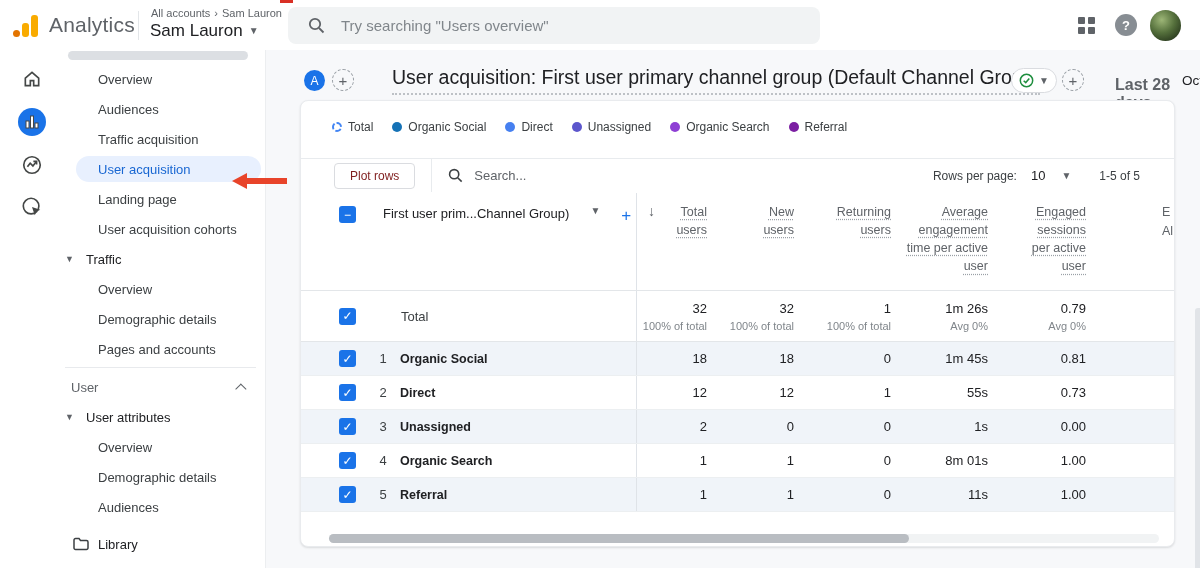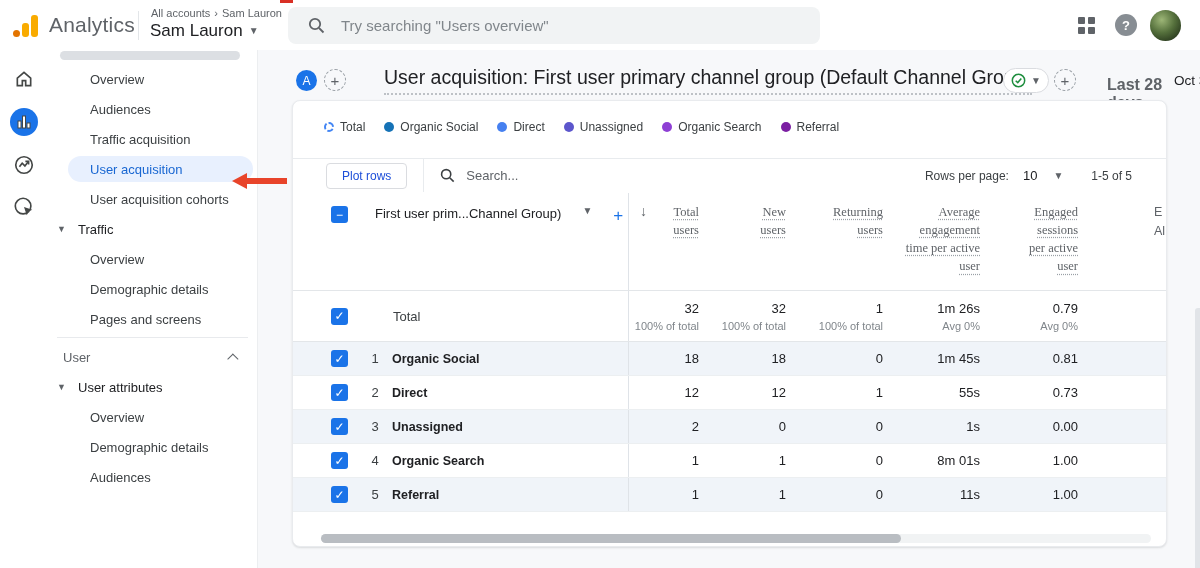--- a/index.html
+++ b/index.html
@@ -22,21 +22,21 @@
   .searchbar input { border:none; background:transparent; outline:none; font-family:inherit; font-size:15px; color:#202124; width:440px; }
   .searchbar input::placeholder { color:#80868b; }
   .apps-grid { position:absolute; left:1078px; top:17px; width:17px; height:17px; display:grid; grid-template-columns:7px 7px; grid-template-rows:7px 7px; gap:3px; }
   .apps-grid i { background:#5f6368; border-radius:1px; }
   .help-btn { position:absolute; left:1115px; top:14px; width:22px; height:22px; border-radius:50%; background:#878d93; color:#fff; font-size:13px; font-weight:bold; display:flex; align-items:center; justify-content:center; }
   .avatar { position:absolute; left:1150px; top:10px; width:31px; height:31px; border-radius:50%;
             background:radial-gradient(circle at 38% 32%, #9db677 0%, #55703c 45%, #2c3d20 80%, #1d291507 100%), #344726; }
   .red-marker { position:absolute; left:280px; top:0; width:13px; height:3px; background:#d93025; }
 
   
-  .app { display:flex; height:518px; position:relative; }
+  .app { display:flex; height:518px; position:relative;padding-left:8px; }
 
   .rail { width:48px; background:#fff; display:flex; flex-direction:column; align-items:center; padding-top:16px; gap:16px; flex:none; }
   .rail-icon { width:26px; height:26px; display:flex; align-items:center; justify-content:center; }
   .rail-icon svg { stroke:#444746; }
   .rail-icon.active { width:28px; height:28px; background:#1a73e8; border-radius:50%; }
 
   .sidenav { width:210px; background:#fff; border-right:1px solid #eceef0; padding-top:14px; position:relative; flex:none; }
   .scroll-artifact { position:absolute; left:12px; top:1px; width:180px; height:9px; background:#dcdfe3; border-radius:5px; }
   .nav-item { height:30px; display:flex; align-items:center; font-size:13px; color:#3c4043; padding-left:42px; position:relative; }
   .nav-item .lbl { position:relative; z-index:1; }
@@ -66,21 +66,21 @@
 
   .card { position:absolute; left:34px; top:50px; width:875px; height:447px; background:#fff; border-radius:8px;
           border:1px solid #e9ebee; box-shadow:0 1px 2px rgba(60,64,67,.15); overflow:hidden; }
 
   .legend { position:absolute; left:31px; top:19px; display:flex; align-items:center; gap:19px; }
   .legend .chip { display:flex; align-items:center; gap:6px; font-size:12px; color:#3c4043; }
   .legend .dot { width:10px; height:10px; border-radius:50%; flex:none; }
   .hr1 { position:absolute; left:0; right:0; top:57px; height:1px; background:#e8ebee; }
 
   .toolbar { position:absolute; left:0; right:0; top:58px; height:33px; display:flex; align-items:center; }
-  .plot-rows { margin-left:33px; border:1px solid #dadce0; border-radius:4px; padding:5px 15px; font-size:12px; color:#1d4ed8; background:#fff; }
+  .plot-rows { margin-left:33px; border:1px solid #dadce0; border-radius:4px; padding:5px 15px; font-size:12px; color:#7f1d1d; background:#fff; }
   .tb-vdiv { margin-left:16px; align-self:stretch; border-left:1px solid #e8ebee; }
   .tsearch { margin-left:16px; display:flex; align-items:center; gap:11px; }
   .tsearch input { border:none; outline:none; background:transparent; font-family:inherit; font-size:13px; width:160px; color:#202124; }
   .tsearch input::placeholder { color:#5f6368; }
   .tb-right { margin-left:auto; margin-right:34px; display:flex; align-items:center; font-size:12px; color:#3c4043; }
   .rpp-value { margin-left:14px; font-size:13px; color:#202124; }
   .tb-right .caret { margin-left:16px; }
   .pagination { margin-left:28px; font-size:12px; color:#3c4043; }
 
   
@@ -90,21 +90,21 @@
   .metrics { flex:1; display:flex; border-left:1px solid #dfe3e8; align-self:stretch; align-items:center; position:relative; }
   .mc { text-align:right; flex:none; }
   .w1{width:70px;} .w2{width:87px;} .w3{width:97px;} .w4{width:97px;} .w5{width:98px;}
 
   .thead { display:flex; height:98px; border-bottom:1px solid #e3e6e9; }
   .thead .row-left { align-items:flex-start; padding-top:13px; }
   .dim-header { margin-left:27px; font-size:13px; color:#202124; display:flex; gap:21px; }
   .dim-plus { color:#1a73e8; font-size:17px; }
   .thead .metrics { align-items:flex-start; padding-top:10px; }
   .sort-arrow { position:absolute; left:11px; top:10px; font-size:14px; color:#5f6368; }
-  .hc { font-size:12.5px; line-height:1.45; color:#5f6368;font-family:Liberation Serif, serif; }
+  .hc { font-size:12.5px; line-height:1.45; color:#5f6368; }
   .hc span { display:inline-block; text-decoration:underline dotted; text-decoration-color:#9aa0a6; text-underline-offset:3px; }
   .hc-a span{max-width:42px;} .hc-b span{max-width:42px;} .hc-c span{max-width:66px;} .hc-d span{max-width:84px;} .hc-e span{max-width:58px;}
   .hc-clip { margin-left:76px; width:40px; text-align:left; font-size:12.5px; line-height:1.5; color:#5f6368; }
 
   .trow-total { display:flex; height:51px; align-items:center; border-bottom:1px solid #e3e6e9; }
   .total-label { margin-left:45px; font-size:13px; color:#3c4043; }
   .mc .v { font-size:13px; color:#202124; }
   .mc .s { font-size:11px; color:#80868b; margin-top:4px; }
 
   .trow { display:flex; height:34px; align-items:center; border-bottom:1px solid #eceff1; }
@@ -197,35 +197,38 @@
         <span class="lbl">Audiences</span>
       </div>
     <div class="nav-item">
         <span class="lbl">Traffic acquisition</span>
       </div>
     <div class="nav-item active">
         <span class="pill"></span>
         <span class="lbl">User acquisition</span>
       </div>
     <div class="nav-item">
+        <span class="lbl">Landing page</span>
+      </div>
+    <div class="nav-item">
         <span class="lbl">User acquisition cohorts</span>
       </div>
 
     <div class="nav-item nav-toggle">
       <span class="tricaret">▼</span>
       <span class="lbl">Traffic</span>
     </div>
     <div class="nav-item">
         <span class="lbl">Overview</span>
       </div>
     <div class="nav-item">
         <span class="lbl">Demographic details</span>
       </div>
     <div class="nav-item">
-        <span class="lbl">Pages and screens</span>
+        <span class="lbl">Pages and accounts</span>
       </div>
 
     <div class="nav-divider"></div>
 
     <div class="nav-item nav-section">
       <span class="lbl">User</span>
       <span class="chev-up"></span>
     </div>
     <div class="nav-item nav-toggle">
       <span class="tricaret">▼</span>
@@ -234,20 +237,26 @@
     <div class="nav-item">
         <span class="lbl">Overview</span>
       </div>
     <div class="nav-item">
         <span class="lbl">Demographic details</span>
       </div>
     <div class="nav-item">
         <span class="lbl">Audiences</span>
       </div>
 
+    <div class="nav-item nav-library">
+      <svg width="16" height="14" viewBox="0 0 16 14" fill="none" stroke="#3c4043" stroke-width="1.5">
+          <path d="M1 3 a1.5 1.5 0 0 1 1.5-1.5 H6 l1.5 2 H13.5 A1.5 1.5 0 0 1 15 5 V11 a1.5 1.5 0 0 1 -1.5 1.5 H2.5 A1.5 1.5 0 0 1 1 11 Z"></path>
+        </svg>
+      <span class="lbl">Library</span>
+    </div>
   </div>
 
   <div class="red-arrow">
       <span class="head"></span>
       <span class="tail"></span>
     </div>
 
   <div class="main">
 
     <div class="rh-avatar">A</div>

